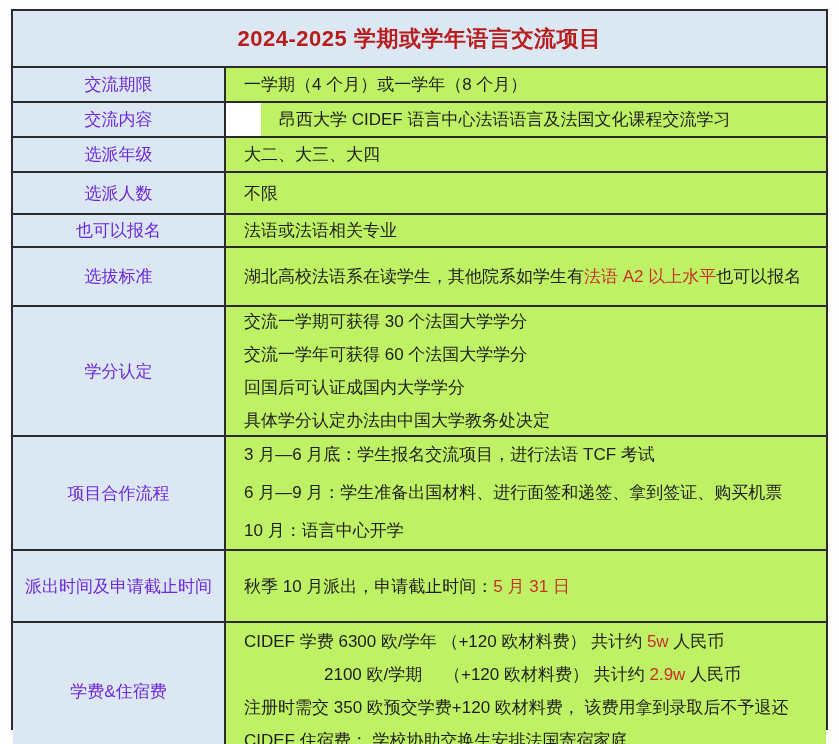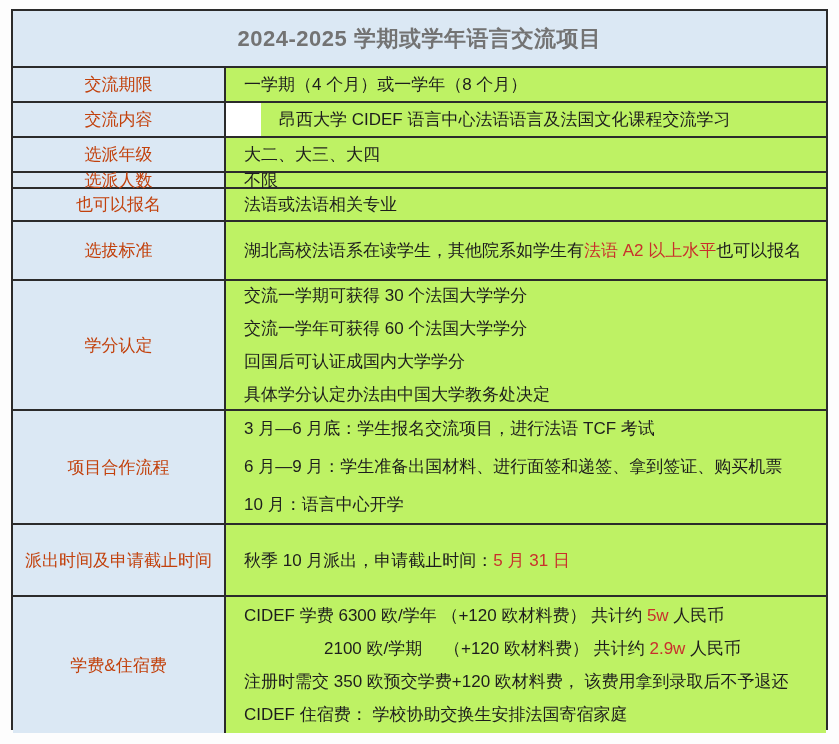--- a/index.html
+++ b/index.html
@@ -33,53 +33,53 @@
     flex: 0 0 57px;
     background: #dbe8f4;
     border-bottom: 2px solid #2b2b2b;
     display: flex;
     align-items: center;
     justify-content: center;
   }
   .title {
     font-size: 22px;
     font-weight: bold;
-    color: #737373;
+    color: #b91c1c;
     letter-spacing: 0.5px;
     text-align: center;
   }
   .row {
     box-sizing: border-box;
     display: flex;
     border-bottom: 2px solid #2b2b2b;
   }
   .row:last-child { border-bottom: none; }
   
   .row:nth-child(1)  { height: 35px; }
   .row:nth-child(2)  { height: 35px; gap: 35px; }
   .row:nth-child(3)  { height: 35px; }
-  .row:nth-child(4)  { height: 16px; }
+  .row:nth-child(4)  { height: 42px; }
   .row:nth-child(5)  { height: 33px; }
   .row:nth-child(6)  { height: 59px; }
   .row:nth-child(7)  { height: 130px; }
   .row:nth-child(8)  { height: 114px; }
   .row:nth-child(9)  { height: 72px; }
   .row:nth-child(10) { flex: 1 1 auto; }
   .label-cell {
     box-sizing: border-box;
     width: 213px;
     flex: 0 0 213px;
     background: #dbe8f4;
     border-right: 2px solid #2b2b2b;
     display: flex;
     align-items: center;
     justify-content: center;
     text-align: center;
     font-size: 17px;
-    color: #c2410c;
+    color: #6d28d9;
     padding: 0 4px;
   }
   .value-cell {
     box-sizing: border-box;
     flex: 1 1 auto;
     background: #bef264;
     display: flex;
     flex-direction: column;
     justify-content: center;
     padding: 2px 14px 2px 18px;

